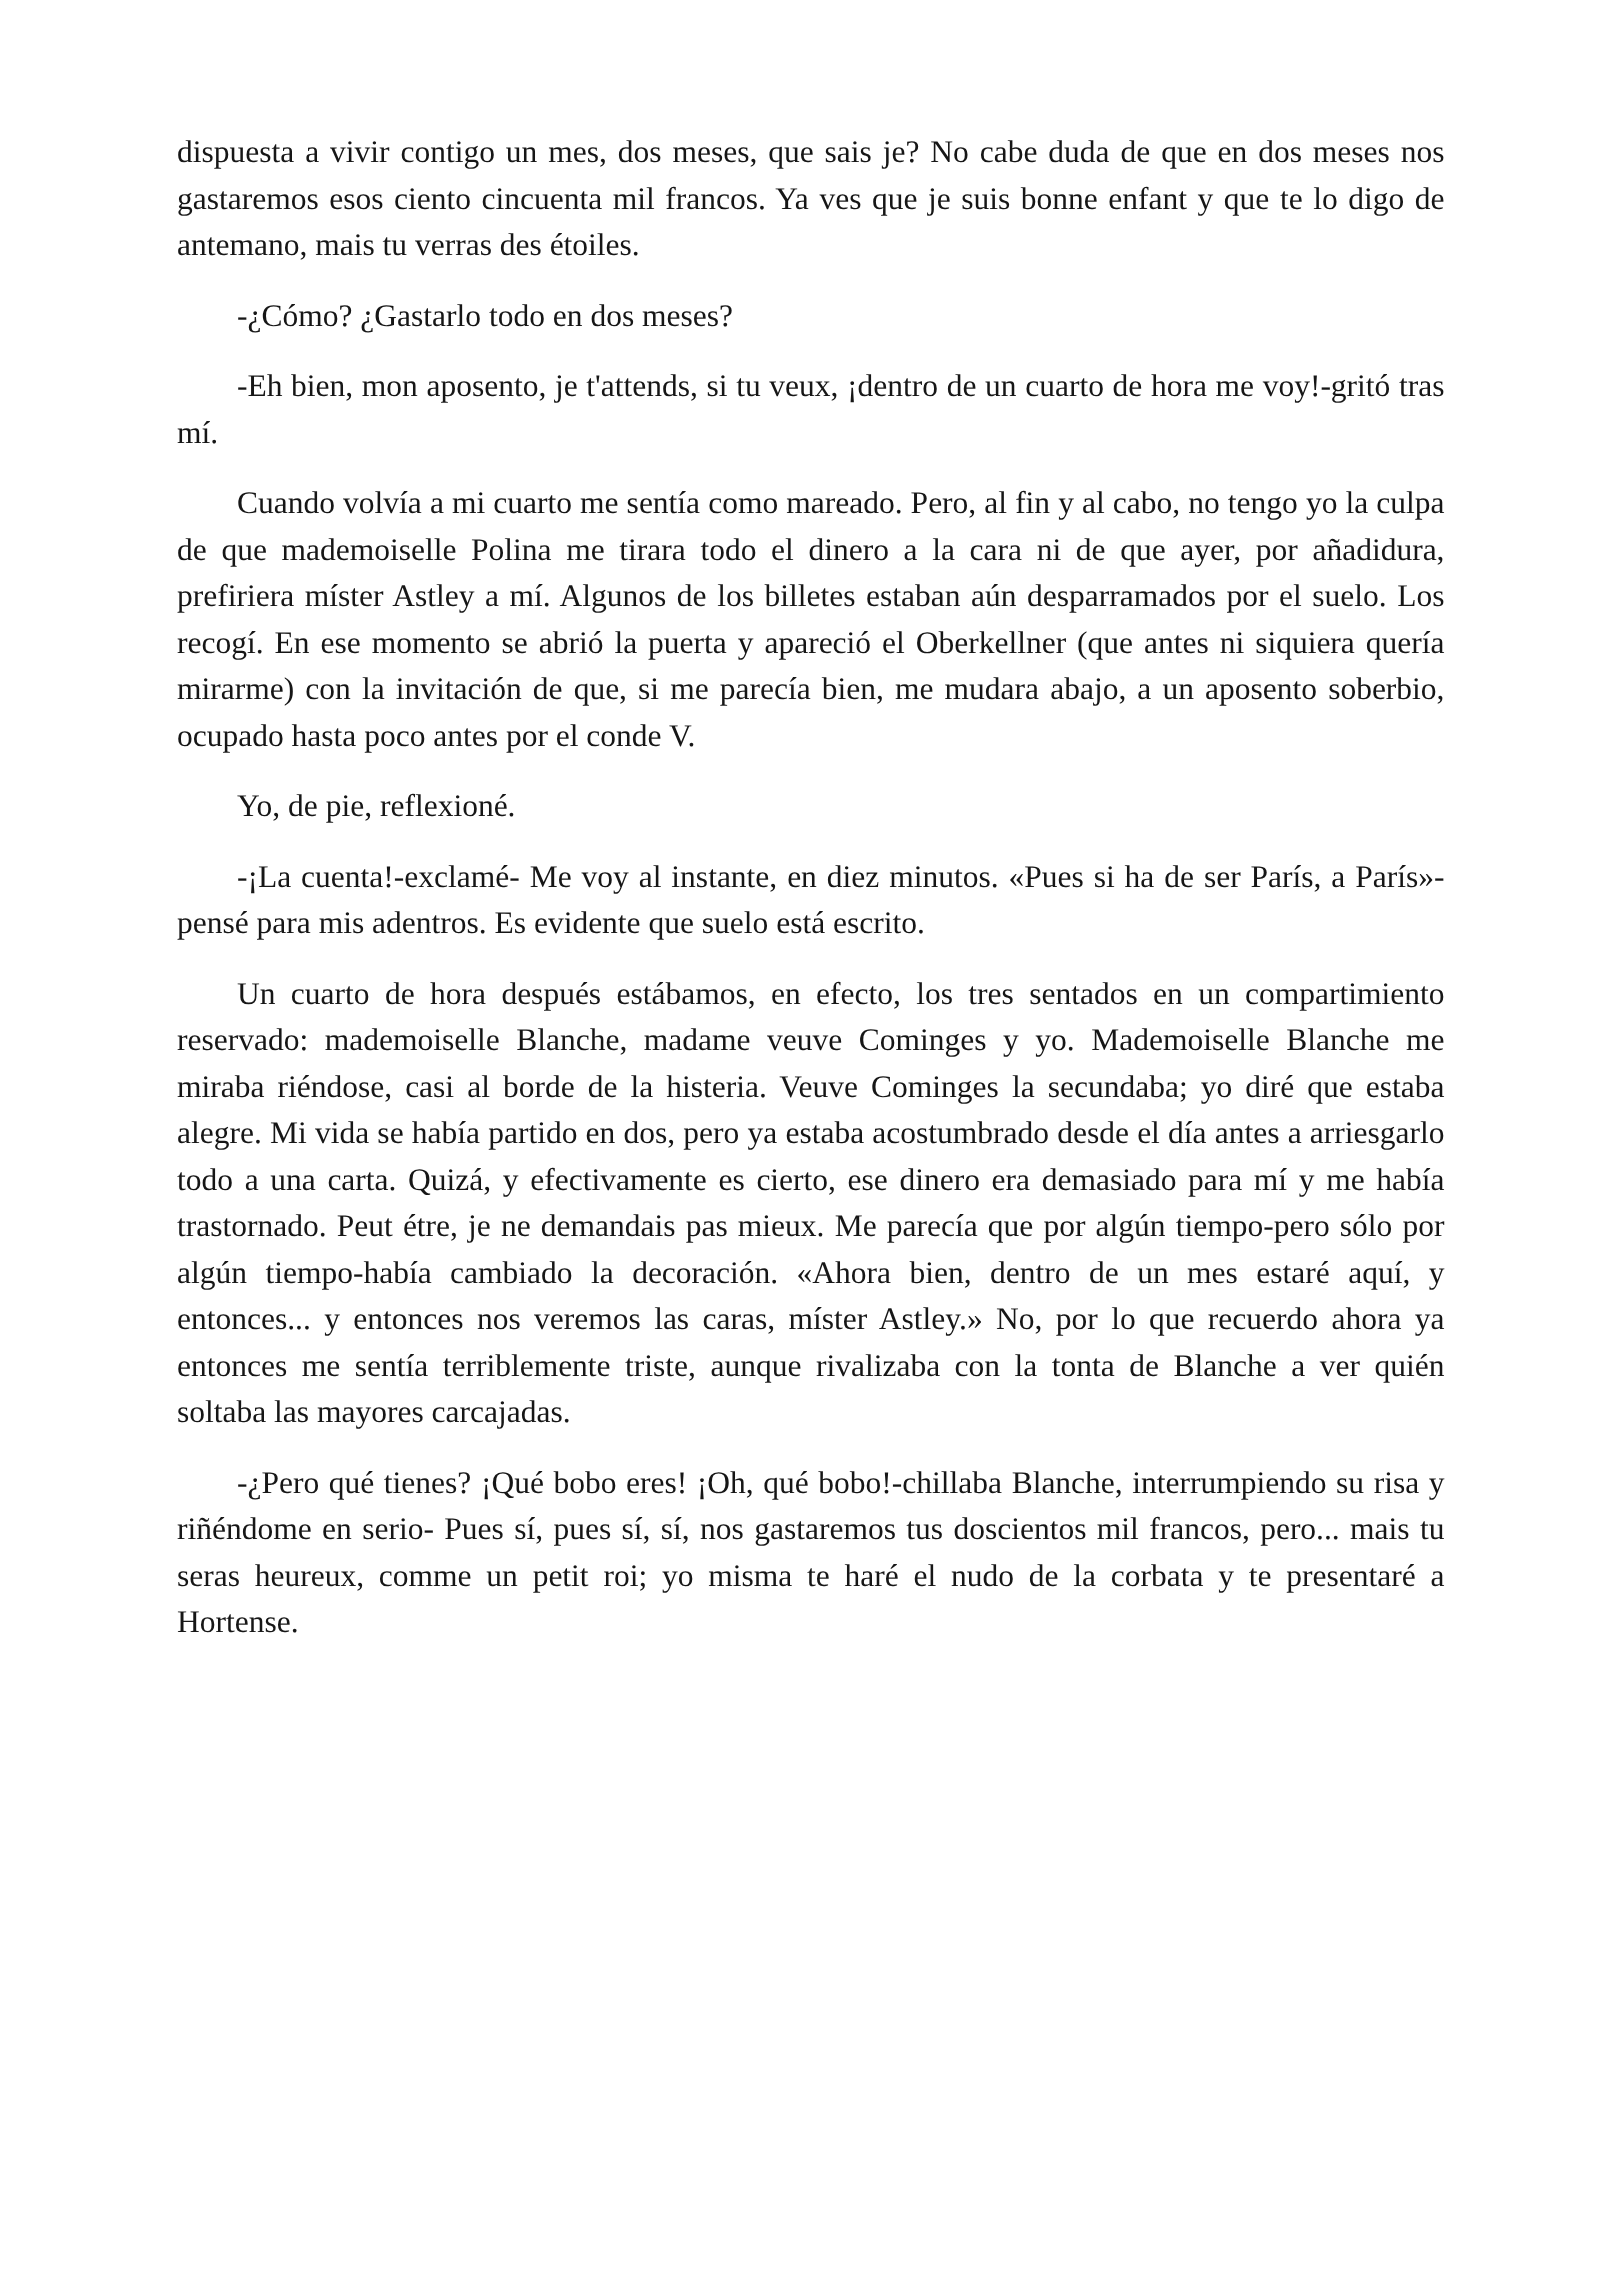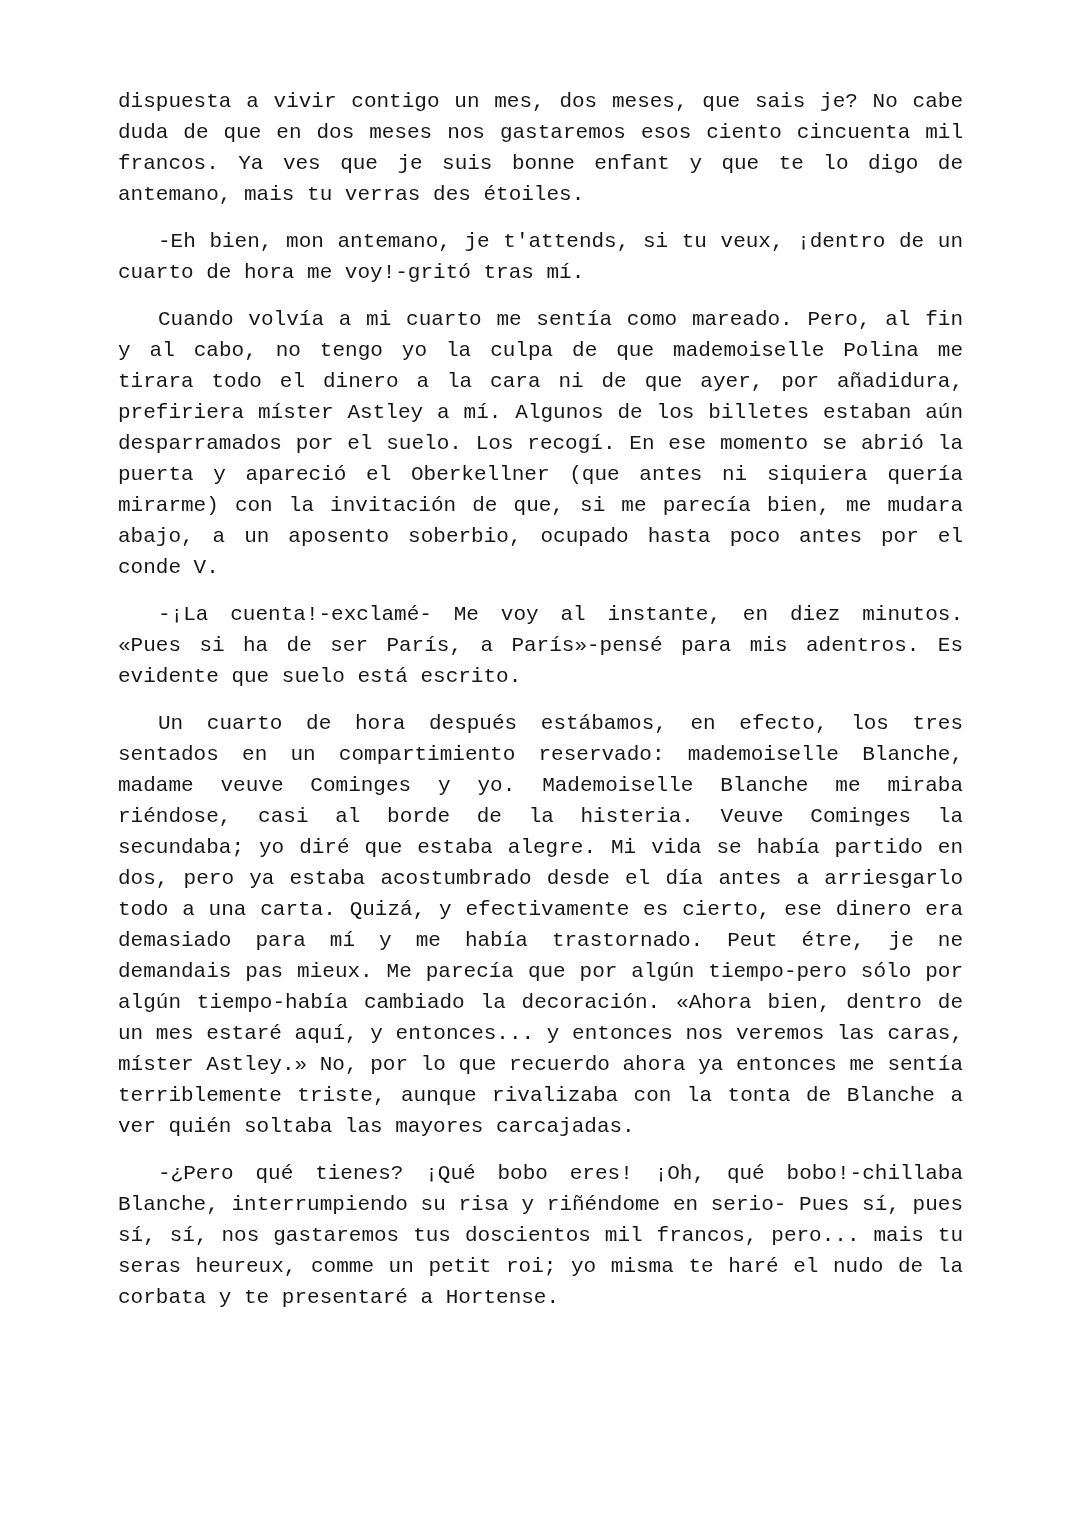--- a/index.html
+++ b/index.html
@@ -12,21 +12,21 @@
     width: 1080px;
     height: 1527px;
     background: #ffffff;
     overflow: hidden;
   }
   .text-block {
     position: absolute;
     left: 118px;
     top: 86px;
     width: 845px;
-    font-family: Liberation Mono, monospace;
+    font-family: Liberation Serif, serif;
     font-size: 21px;
     line-height: 31px;
     color: #161616;
     text-align: justify;
     text-justify: inter-word;
   }
   .para {
     margin: 0 0 16px 0;
     text-indent: 40px;
   }
@@ -36,19 +36,21 @@
   .para:last-child {
     margin-bottom: 0;
   }
 </style>
 </head>
 <body>
 
 <div class="page">
   <div class="text-block">
     <p class="para continuation">dispuesta a vivir contigo un mes, dos meses, que sais je? No cabe duda de que en dos meses nos gastaremos esos ciento cincuenta mil francos. Ya ves que je suis bonne enfant y que te lo digo de antemano, mais tu verras des étoiles.</p>
-    <p class="para">-Eh bien, mon antemano, je t'attends, si tu veux, ¡dentro de un cuarto de hora me voy!-gritó tras mí.</p>
+    <p class="para">-¿Cómo? ¿Gastarlo todo en dos meses?</p>
+    <p class="para">-Eh bien, mon aposento, je t'attends, si tu veux, ¡dentro de un cuarto de hora me voy!-gritó tras mí.</p>
     <p class="para">Cuando volvía a mi cuarto me sentía como mareado. Pero, al fin y al cabo, no tengo yo la culpa de que mademoiselle Polina me tirara todo el dinero a la cara ni de que ayer, por añadidura, prefiriera míster Astley a mí. Algunos de los billetes estaban aún desparramados por el suelo. Los recogí. En ese momento se abrió la puerta y apareció el Oberkellner (que antes ni siquiera quería mirarme) con la invitación de que, si me parecía bien, me mudara abajo, a un aposento soberbio, ocupado hasta poco antes por el conde V.</p>
+    <p class="para">Yo, de pie, reflexioné.</p>
     <p class="para">-¡La cuenta!-exclamé- Me voy al instante, en diez minutos. «Pues si ha de ser París, a París»-pensé para mis adentros. Es evidente que suelo está escrito.</p>
     <p class="para">Un cuarto de hora después estábamos, en efecto, los tres sentados en un compartimiento reservado: mademoiselle Blanche, madame veuve Cominges y yo. Mademoiselle Blanche me miraba riéndose, casi al borde de la histeria. Veuve Cominges la secundaba; yo diré que estaba alegre. Mi vida se había partido en dos, pero ya estaba acostumbrado desde el día antes a arriesgarlo todo a una carta. Quizá, y efectivamente es cierto, ese dinero era demasiado para mí y me había trastornado. Peut étre, je ne demandais pas mieux. Me parecía que por algún tiempo-pero sólo por algún tiempo-había cambiado la decoración. «Ahora bien, dentro de un mes estaré aquí, y entonces... y entonces nos veremos las caras, míster Astley.» No, por lo que recuerdo ahora ya entonces me sentía terriblemente triste, aunque rivalizaba con la tonta de Blanche a ver quién soltaba las mayores carcajadas.</p>
     <p class="para">-¿Pero qué tienes? ¡Qué bobo eres! ¡Oh, qué bobo!-chillaba Blanche, interrumpiendo su risa y riñéndome en serio- Pues sí, pues sí, sí, nos gastaremos tus doscientos mil francos, pero... mais tu seras heureux, comme un petit roi; yo misma te haré el nudo de la corbata y te presentaré a Hortense.</p>
   </div>
 </div>
 
 </body></html>

